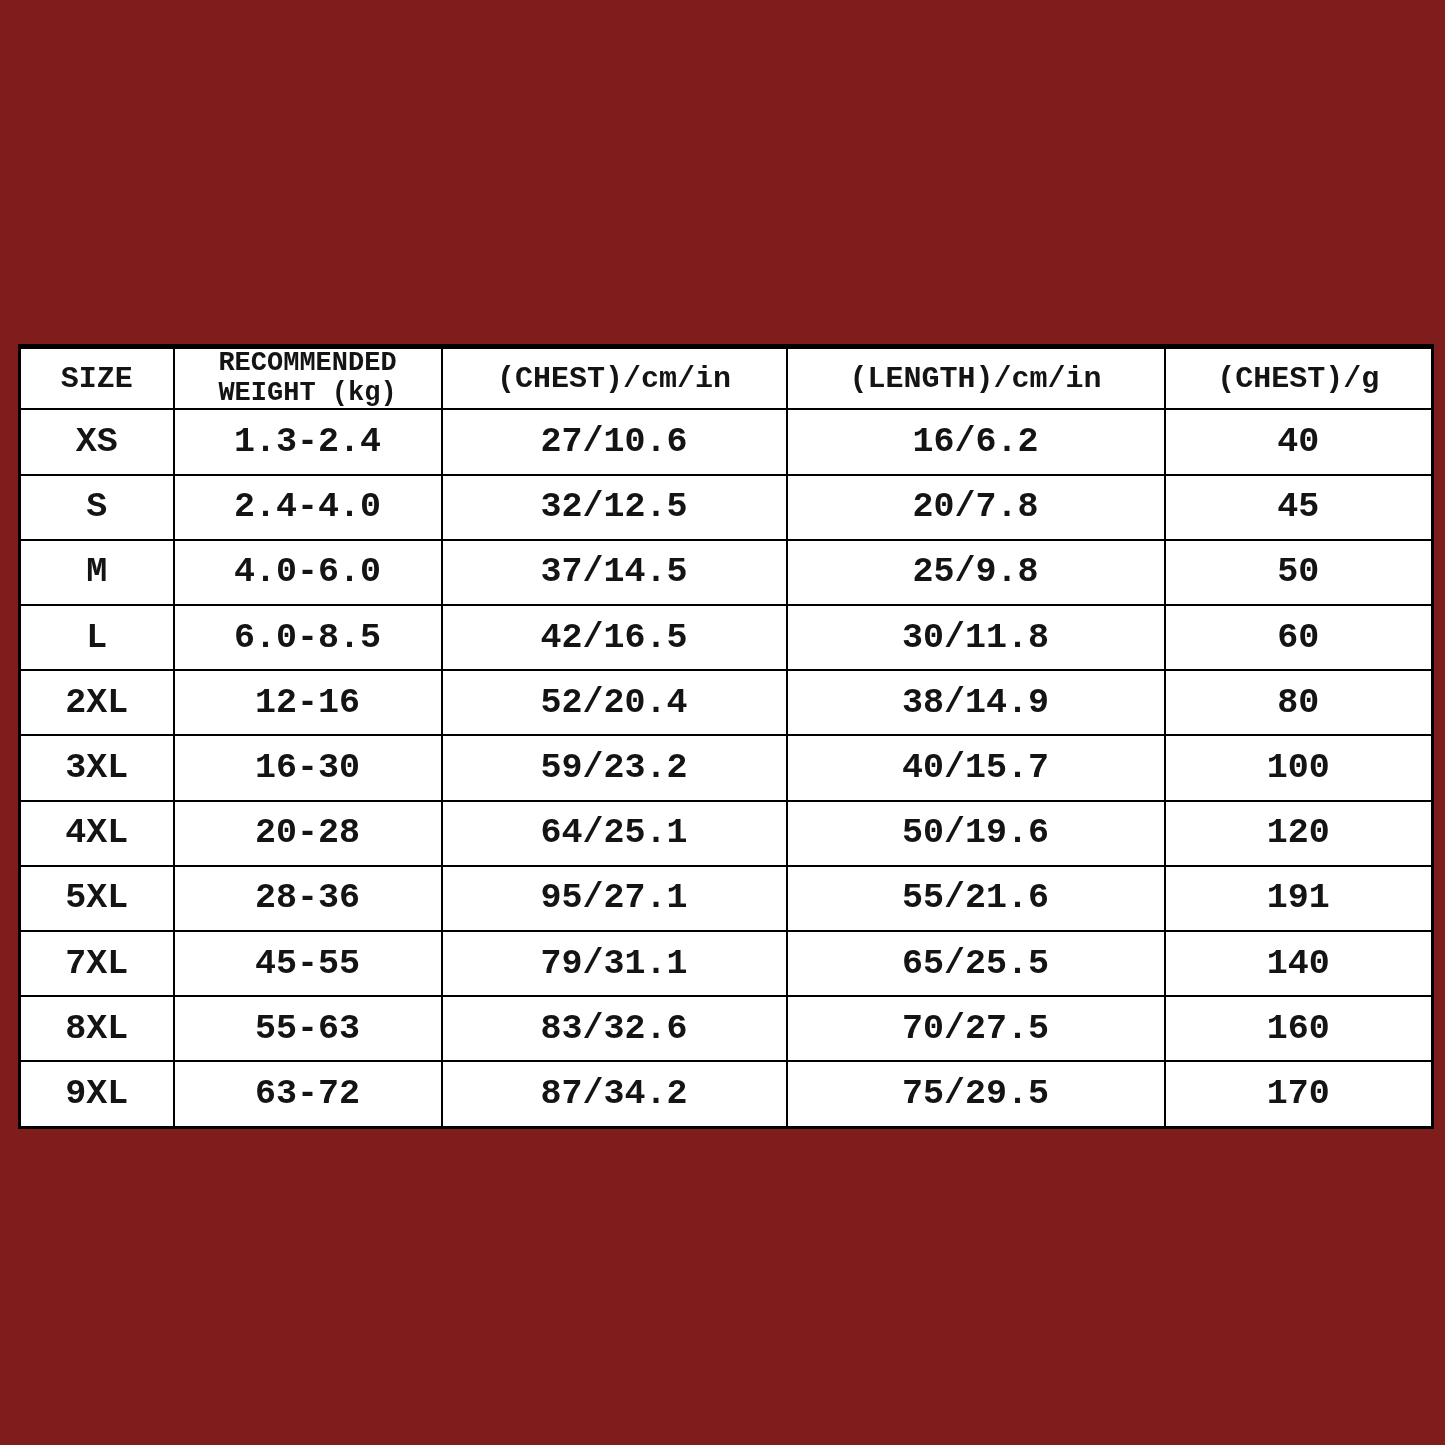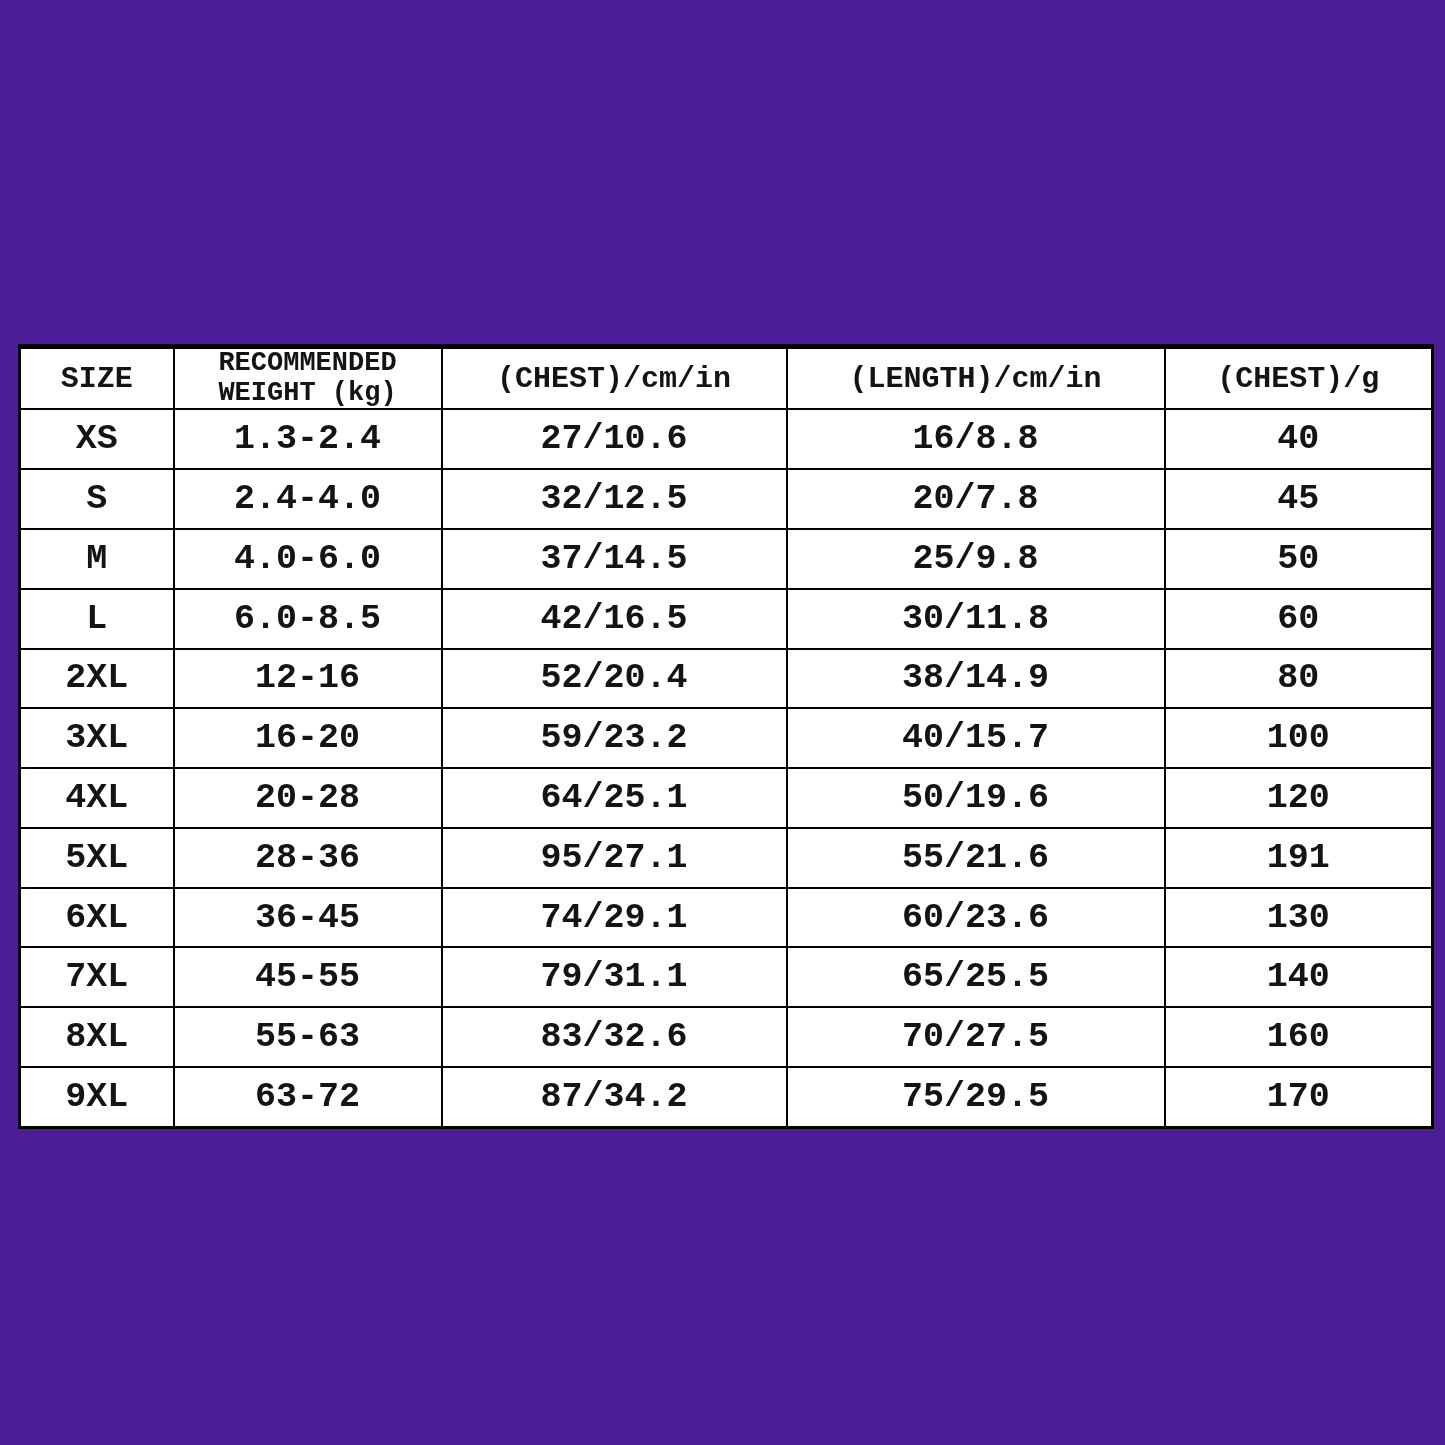--- a/index.html
+++ b/index.html
@@ -4,21 +4,21 @@
 <style>
   html, body {
     margin: 0;
     padding: 0;
     background: #ffffff;
   }
   .page {
     position: relative;
     width: 1445px;
     height: 1445px;
-    background: #4c1d95;
+    background: #7f1d1d;
     overflow: hidden;
   }
   table.size-chart {
     position: absolute;
     left: 18px;
     top: 344px;
     width: 1413px;
     height: 785px;
     border-collapse: collapse;
     table-layout: fixed;
@@ -82,21 +82,21 @@
         <th>(CHEST)/cm/in</th>
         <th>(LENGTH)/cm/in</th>
         <th>(CHEST)/g</th>
       </tr>
     </thead>
     <tbody>
       <tr>
         <td>XS</td>
         <td>1.3-2.4</td>
         <td>27/10.6</td>
-        <td>16/8.8</td>
+        <td>16/6.2</td>
         <td>40</td>
       </tr>
       <tr>
         <td>S</td>
         <td>2.4-4.0</td>
         <td>32/12.5</td>
         <td>20/7.8</td>
         <td>45</td>
       </tr>
       <tr>
@@ -115,45 +115,38 @@
       </tr>
       <tr>
         <td>2XL</td>
         <td>12-16</td>
         <td>52/20.4</td>
         <td>38/14.9</td>
         <td>80</td>
       </tr>
       <tr>
         <td>3XL</td>
-        <td>16-20</td>
+        <td>16-30</td>
         <td>59/23.2</td>
         <td>40/15.7</td>
         <td>100</td>
       </tr>
       <tr>
         <td>4XL</td>
         <td>20-28</td>
         <td>64/25.1</td>
         <td>50/19.6</td>
         <td>120</td>
       </tr>
       <tr>
         <td>5XL</td>
         <td>28-36</td>
         <td>95/27.1</td>
         <td>55/21.6</td>
         <td>191</td>
-      </tr>
-      <tr>
-        <td>6XL</td>
-        <td>36-45</td>
-        <td>74/29.1</td>
-        <td>60/23.6</td>
-        <td>130</td>
       </tr>
       <tr>
         <td>7XL</td>
         <td>45-55</td>
         <td>79/31.1</td>
         <td>65/25.5</td>
         <td>140</td>
       </tr>
       <tr>
         <td>8XL</td>

